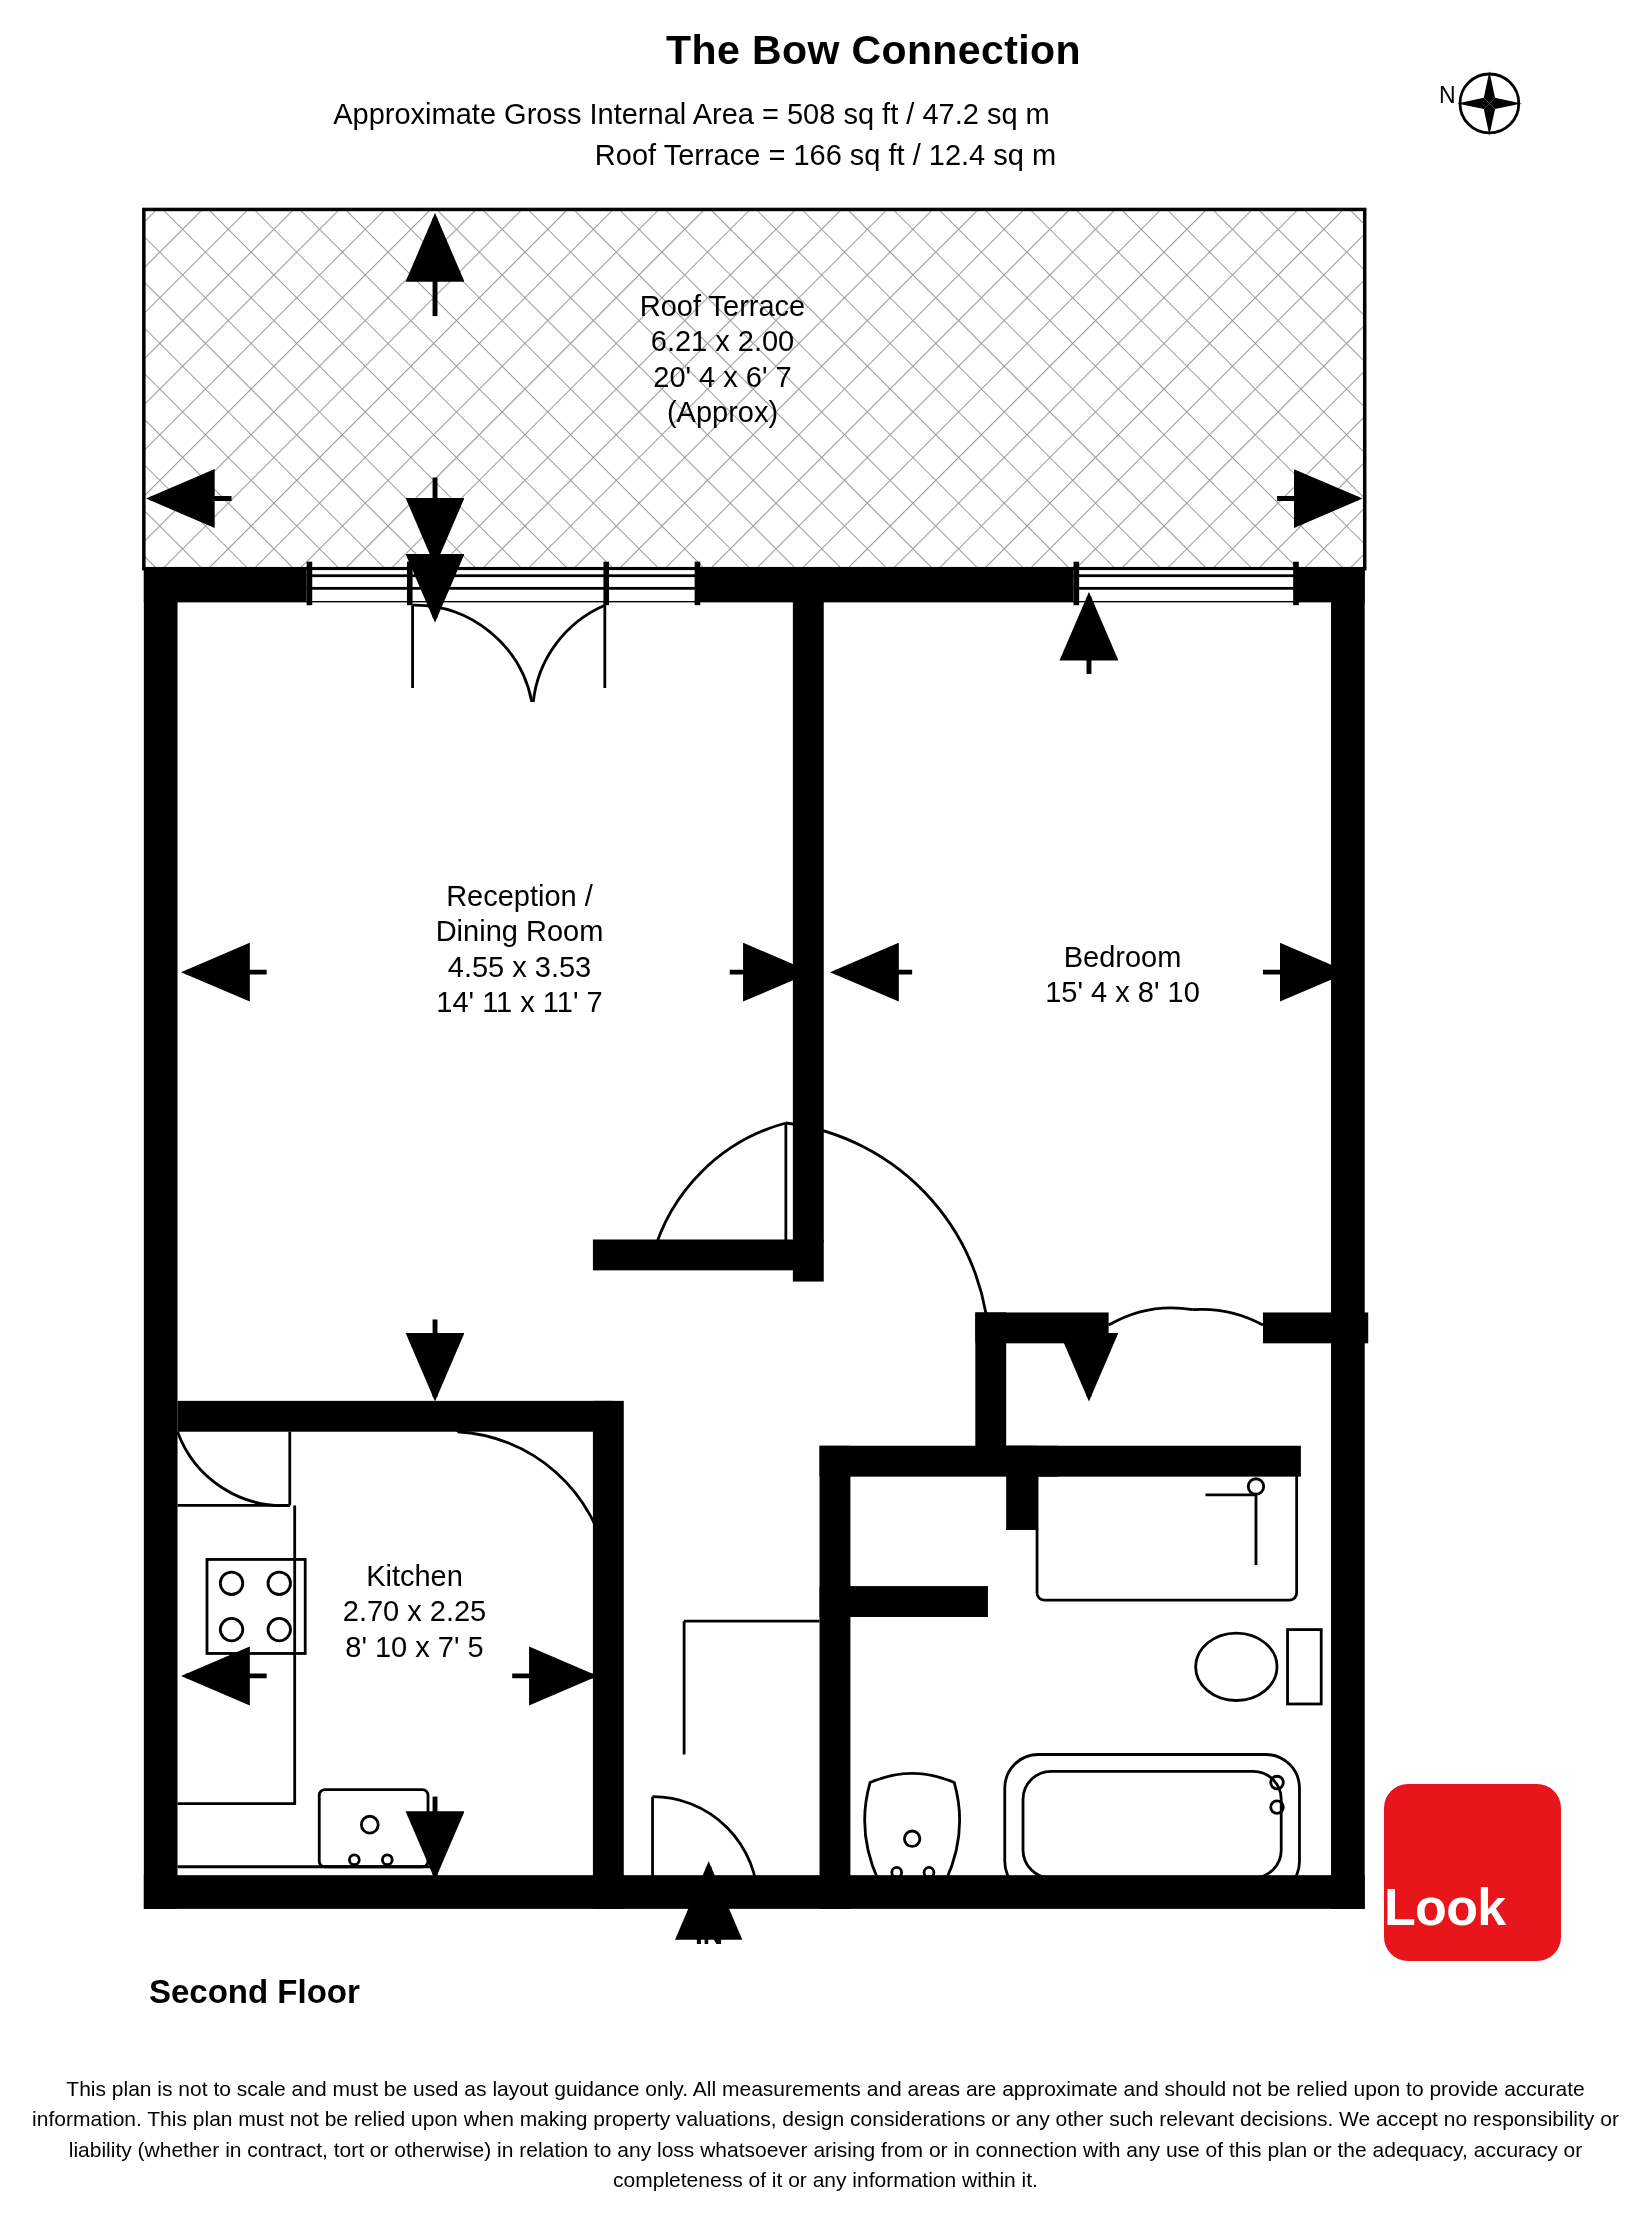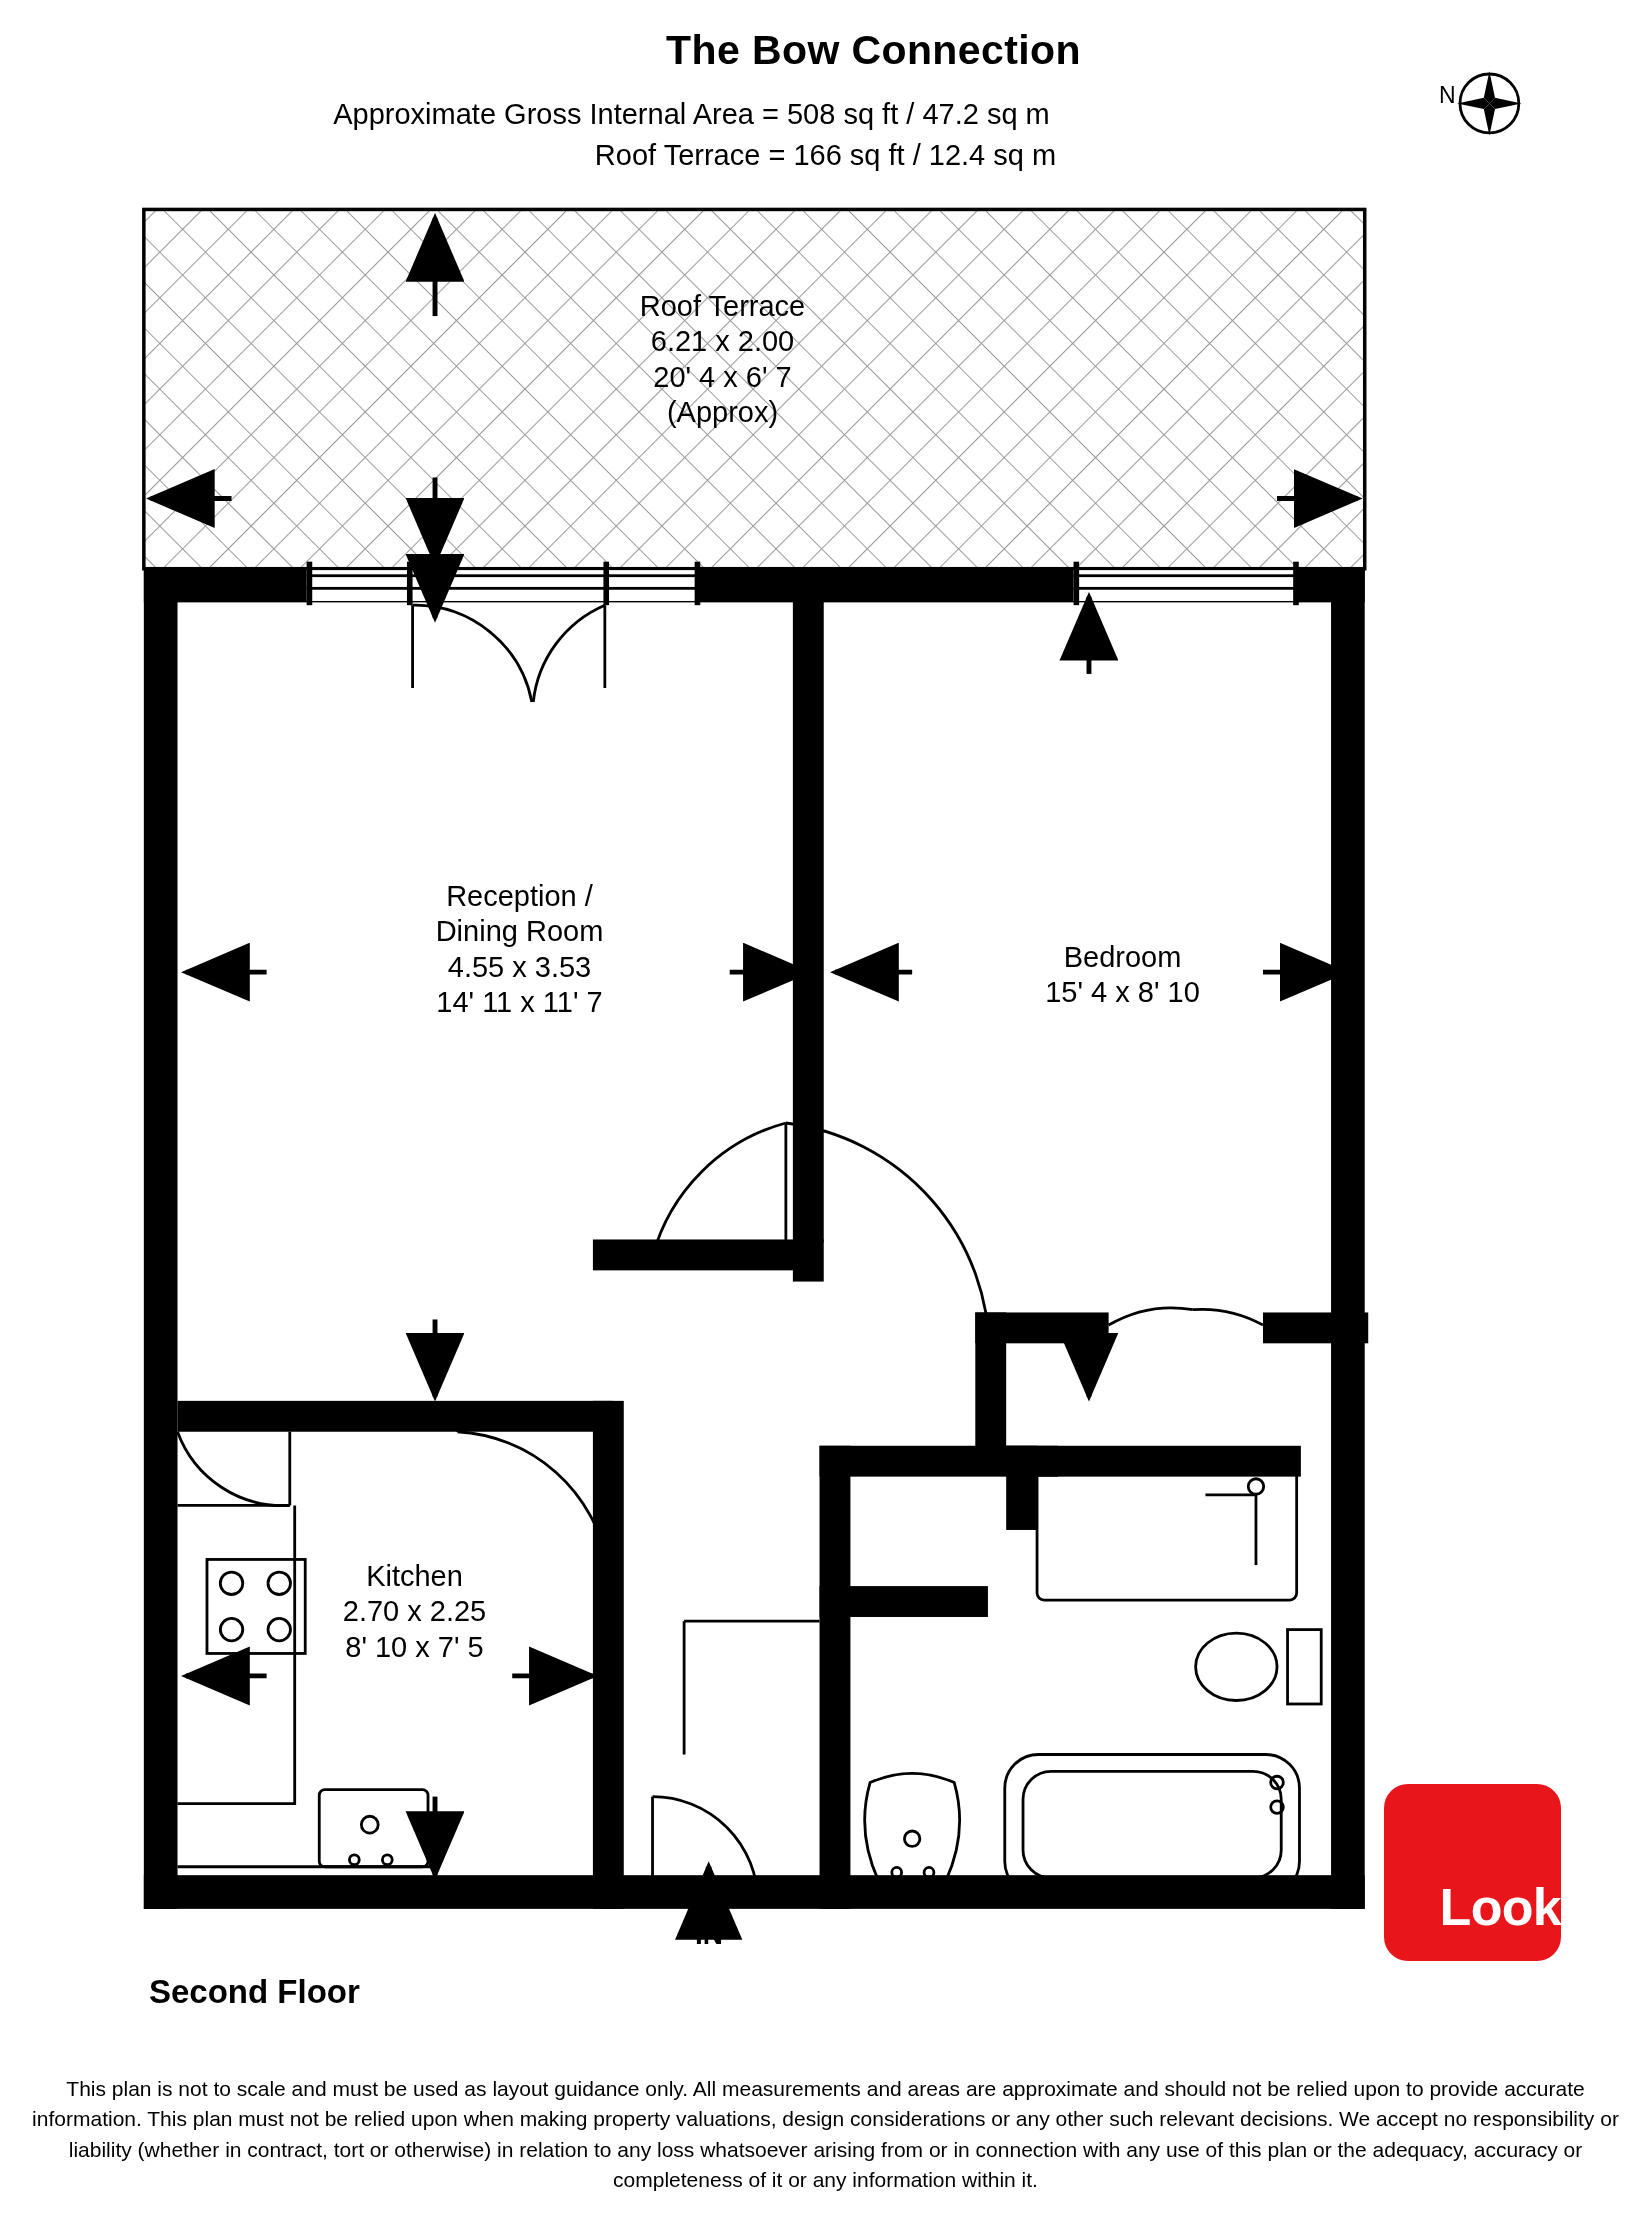--- a/index.html
+++ b/index.html
@@ -115,21 +115,21 @@
     width: 177px;
     height: 177px;
     background: #e8151b;
     border-radius: 24px;
   }
   #logo .logo-text {
     position: absolute;
     left: 0;
     top: 93px;
     width: 177px;
-    text-align: right;
+    text-align: left;
     color: #ffffff;
     font-size: 52px;
     font-weight: bold;
     letter-spacing: -0.7px;
   }
 
   
   #disclaimer {
     position: absolute;
     left: 0;

